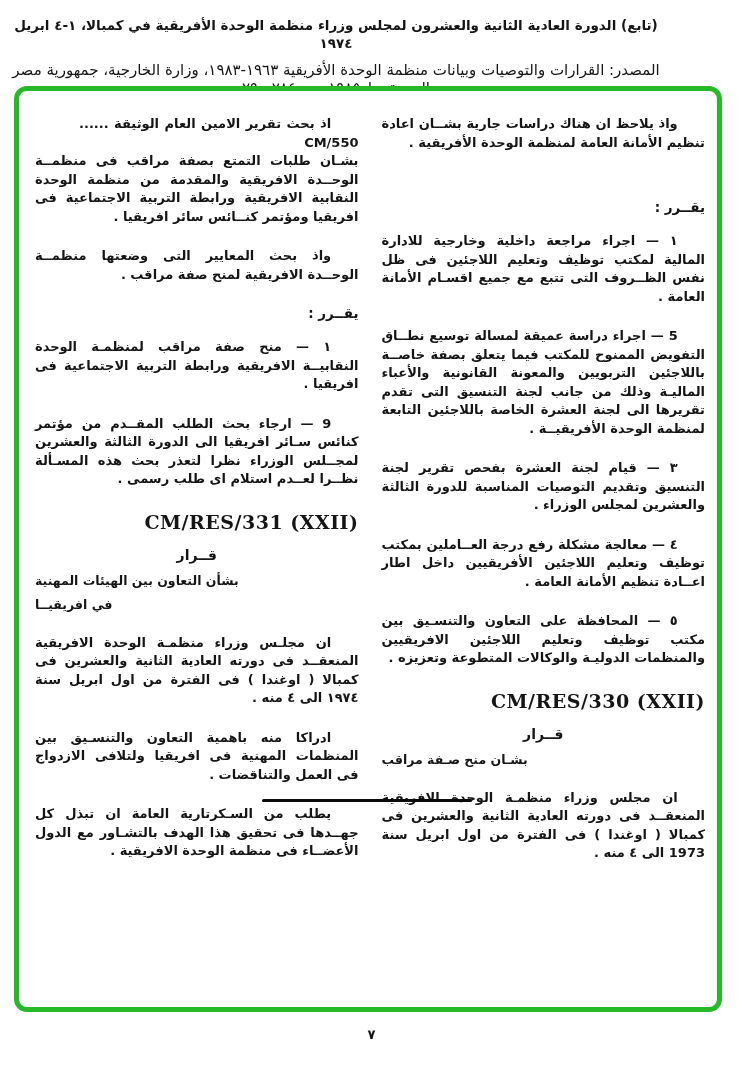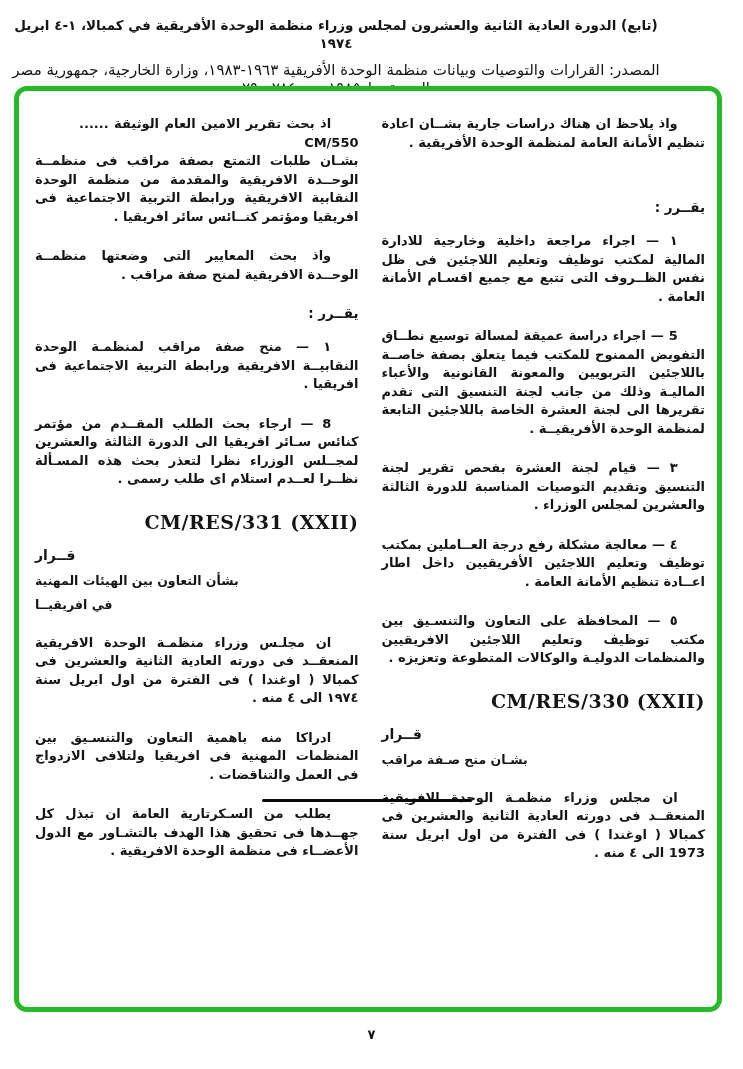--- a/index.html
+++ b/index.html
@@ -27,21 +27,21 @@
     text-indent:2.1em;margin:0 0 21px 0;
   }
   .para.cont{text-indent:0;}
   .decides{
     font-size:13.5px;font-weight:700;margin:14px 0 17px 0;
   }
   .doc-num{
     font-family:"DejaVu Serif", serif;font-weight:700;font-size:19px;
     direction:ltr;text-align:right;margin:22px 0 14px 0;letter-spacing:.5px;
   }
-  .res-title{font-size:14px;font-weight:700;text-align:left;margin:6px 0 10px 0;}
+  .res-title{font-size:14px;font-weight:700;text-align:center;margin:6px 0 10px 0;}
   .res-sub{font-size:12.5px;font-weight:700;text-align:left;margin:0 0 9px 0;}
   .res-sub.last{margin-bottom:22px;}
   .spacer-lg{height:12px;}
   
   .divider{position:absolute;left:262px;top:799px;width:210px;height:3px;background:#0a0a0a;border-radius:2px;}
   .page-number{
     position:absolute;top:1027px;left:0;width:743px;text-align:center;
     font-size:13px;font-weight:700;
   }
 </style>
@@ -70,21 +70,21 @@
       <div class="res-sub last">بشـان منح صـفة مراقب</div>
       <p class="para">ان مجلس وزراء منظمـة الوحدة الافريقية المنعقــد فى دورته العادية الثانية والعشرين فى كمبالا ( اوغندا ) فى الفترة من اول ابريل سنة 1973 الى ٤ منه .</p>
     </div>
 
     <div class="col">
       <p class="para" style="margin-bottom:0;margin-left:44px;">اذ بحث تقرير الامين العام الوثيقة ...... CM/550</p>
       <p class="para cont">بشـان طلبات التمتع بصفة مراقب فى منظمــة الوحــدة الافريقية والمقدمة من منظمة الوحدة النقابية الافريقية ورابطة التربية الاجتماعية فى افريقيا ومؤتمر كنــائس سائر افريقيا .</p>
       <p class="para">واذ بحث المعايير التى وضعتها منظمــة الوحــدة الافريقية لمنح صفة مراقب .</p>
       <div class="decides">يقــرر :</div>
       <p class="para">١ — منح صفة مراقب لمنظمـة الوحدة النقابيــة الافريقية ورابطة التربية الاجتماعية فى افريقيا .</p>
-      <p class="para">8 — ارجاء بحث الطلب المقــدم من مؤتمر كنائس سـائر افريقيا الى الدورة الثالثة والعشرين لمجــلس الوزراء نظرا لتعذر بحث هذه المسـألة نظــرا لعــدم استلام اى طلب رسمى .</p>
+      <p class="para">9 — ارجاء بحث الطلب المقــدم من مؤتمر كنائس سـائر افريقيا الى الدورة الثالثة والعشرين لمجــلس الوزراء نظرا لتعذر بحث هذه المسـألة نظــرا لعــدم استلام اى طلب رسمى .</p>
       <div class="doc-num">CM/RES/331 (XXII)</div>
       <div class="res-title">قــرار</div>
       <div class="res-sub">بشأن التعاون بين الهيئات المهنية</div>
       <div class="res-sub last">في افريقيــا</div>
       <p class="para">ان مجلـس وزراء منظمـة الوحدة الافريقية المنعقــد فى دورته العادية الثانية والعشرين فى كمبالا ( اوغندا ) فى الفترة من اول ابريل سنة ١٩٧٤ الى ٤ منه .</p>
       <p class="para">ادراكا منه باهمية التعاون والتنسـيق بين المنظمات المهنية فى افريقيا ولتلافى الازدواج فى العمل والتناقضات .</p>
       <p class="para">يطلب من السـكرتارية العامة ان تبذل كل جهــدها فى تحقيق هذا الهدف بالتشـاور مع الدول الأعضــاء فى منظمة الوحدة الافريقية .</p>
     </div>
 
   </div>

